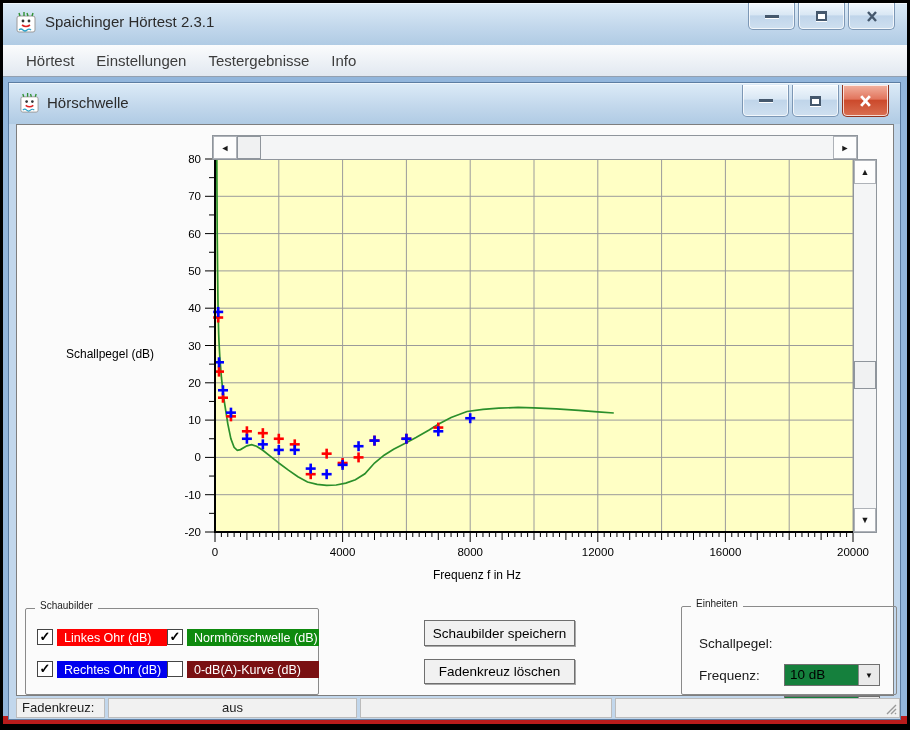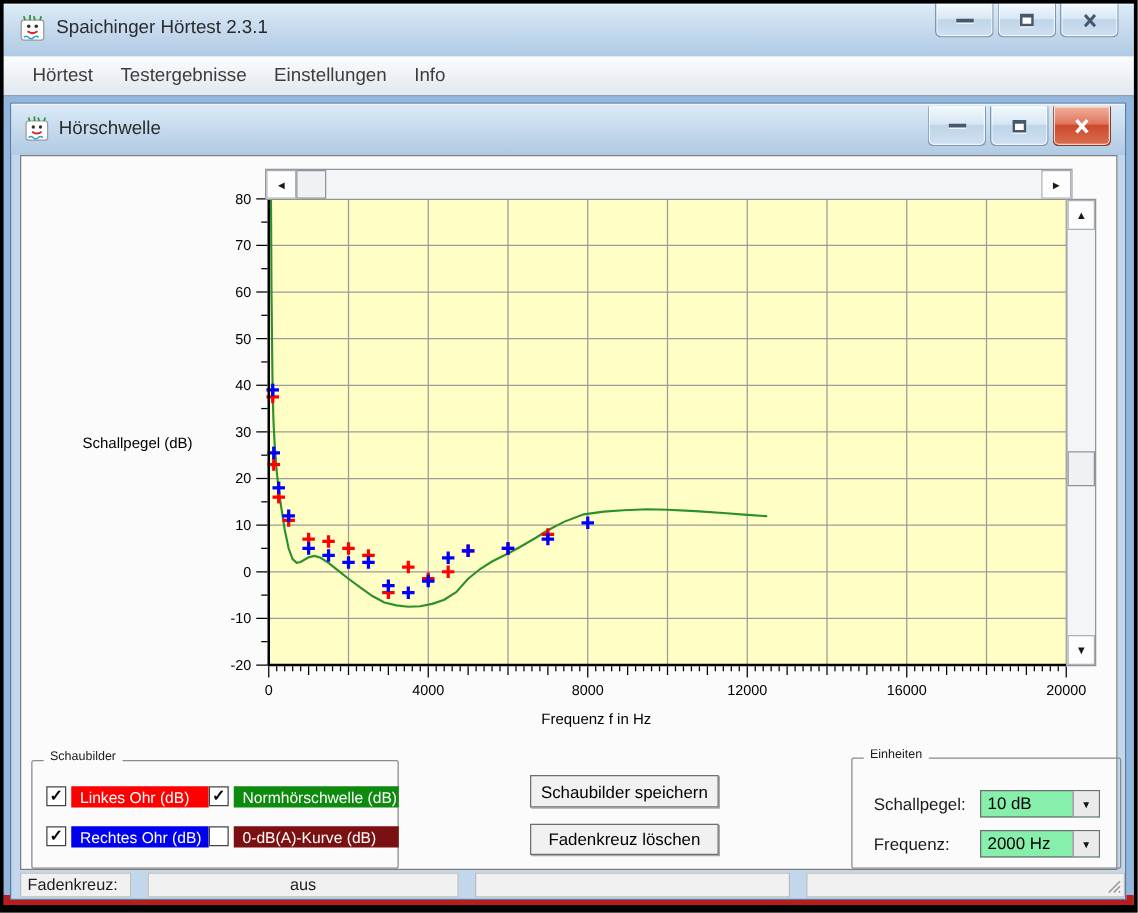--- a/index.html
+++ b/index.html
@@ -72,29 +72,29 @@
   .leg-cb { width:16px; height:16px; background:#fff; border:1px solid #454545;
             font-size:13px; font-weight:bold; color:#000; line-height:13px; text-align:center; }
   .leg-label { flex:1; color:#fff; font-size:12.5px; padding:2px 0 0 7px; }
   .push-btn { position:absolute; width:151px; background:#f1f1f1; border:1px solid #6f6f6f;
               box-shadow:1px 1px 0 #a8a8a8; font-family:"Liberation Sans",sans-serif;
               font-size:13.5px; color:#000; }
   #btn-save { left:407px; top:495px; height:26px; }
   #btn-clear { left:407px; top:534px; height:25px; }
   #units-box { left:664px; top:481px; width:216px; height:89px; }
   .unit-label { position:absolute; font-size:13.5px; color:#1a1a1a; }
-  .combo { position:absolute; width:96px; height:22px; background:#86efac;
-           border:1px solid #6f6f6f; display:flex; }
+  .combo { position:absolute; width:96px; height:22px; background:#15803d;
+           border:1px solid #6f6f6f; display:flex;margin-top:32px; }
   .combo .cval { flex:1; font-size:13.5px; padding:2px 0 0 5px; color:#000; white-space:nowrap; }
   .combo .carr { width:21px; background:#eaeaea; border-left:1px solid #8a8a8a;
                  display:flex; align-items:center; justify-content:center;
                  font-size:8px; color:#111; }
   
   .child-status { position:absolute; left:7px; top:615px; width:884px; height:20px;
-                  display:flex; gap:13px; }
+                  display:flex; gap:3px; }
   .spanel { background:#f1f1f1; border:1px solid #bcbcbc; font-size:13px; color:#1d1d1d;
             padding:1px 5px 0 5px; position:relative; }
   .spanel.p1 { width:89px; }
   .spanel.p2 { width:249px; text-align:center; }
   .spanel.p3 { width:252px; }
   .spanel.p4 { flex:1; }
   .grip { position:absolute; right:1px; bottom:1px; }
 </style>
 </head>
 <body>
@@ -122,22 +122,22 @@
         <div class="wbtn">
           <svg width="12" height="11" viewBox="0 0 12 11">
               <path d="M2 1 L10 10 M10 1 L2 10" stroke="#45586d" stroke-width="2.4"></path>
             </svg>
         </div>
       </div>
     </div>
 
     <div class="menubar" id="menubar">
         <div class="menu-item">Hörtest</div>
+        <div class="menu-item">Einstellungen</div>
         <div class="menu-item">Testergebnisse</div>
-        <div class="menu-item">Einstellungen</div>
         <div class="menu-item">Info</div>
       </div>
 
     <div class="mdi">
       <div class="child-window">
 
         <div class="titlebar">
           <svg class="ticon" viewBox="0 0 22 22">
             <rect x="2" y="4" width="18" height="16" rx="2" fill="#fff" stroke="#9a9a9a"></rect>
             <path d="M5 4 L4 1 M9 4 L9 0 M13 4 L12 1 M17 4 L18 1" stroke="#2f9032" stroke-width="1.4" fill="none"></path>

